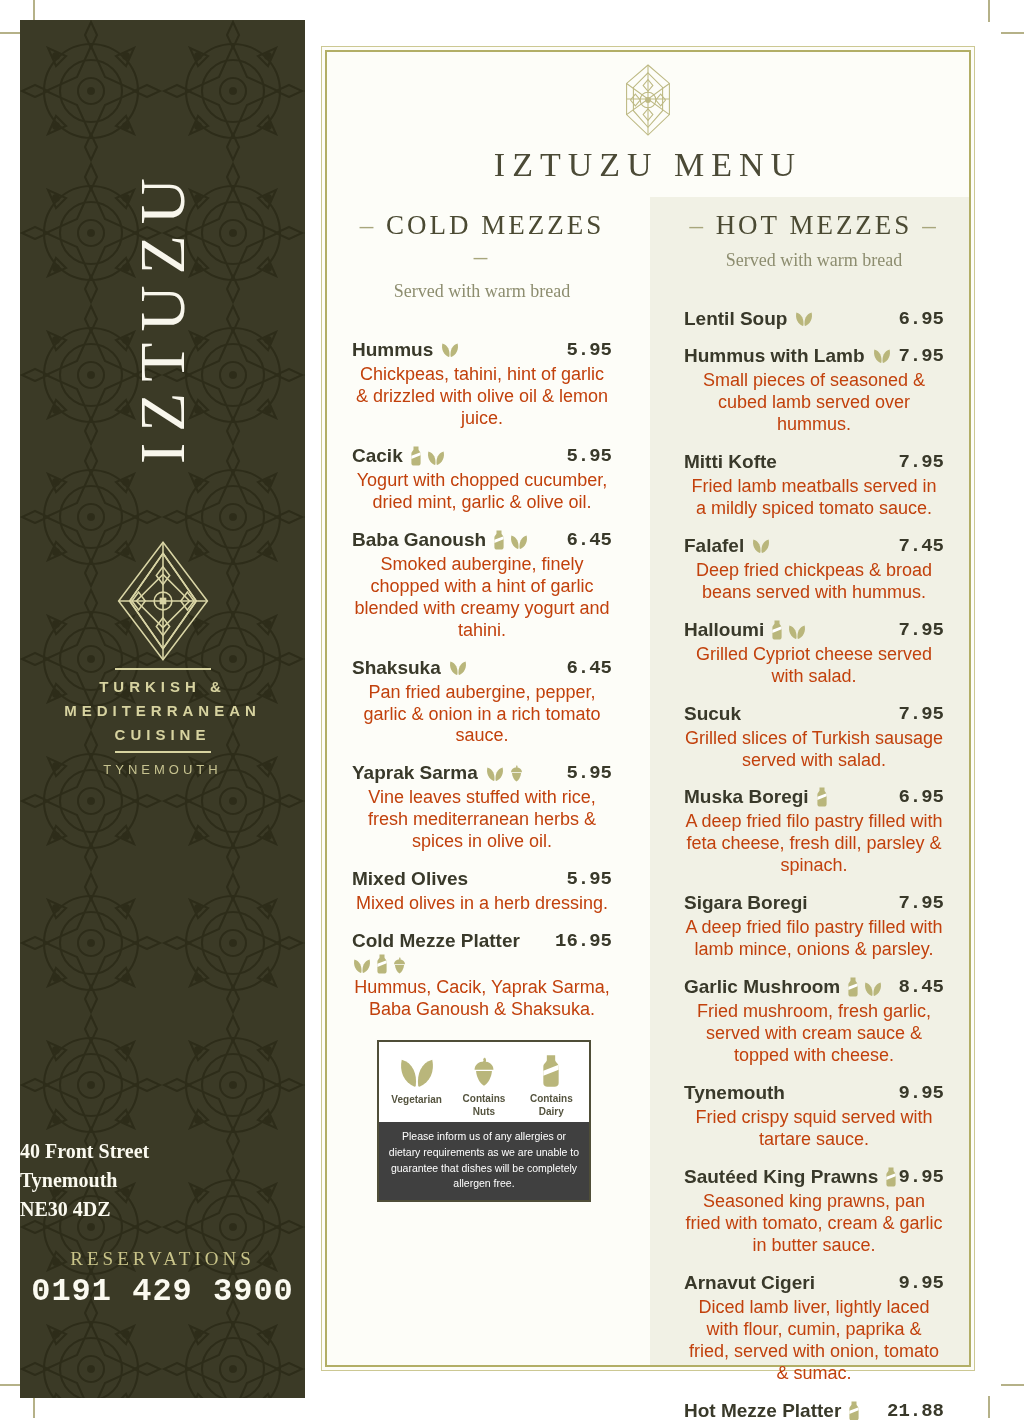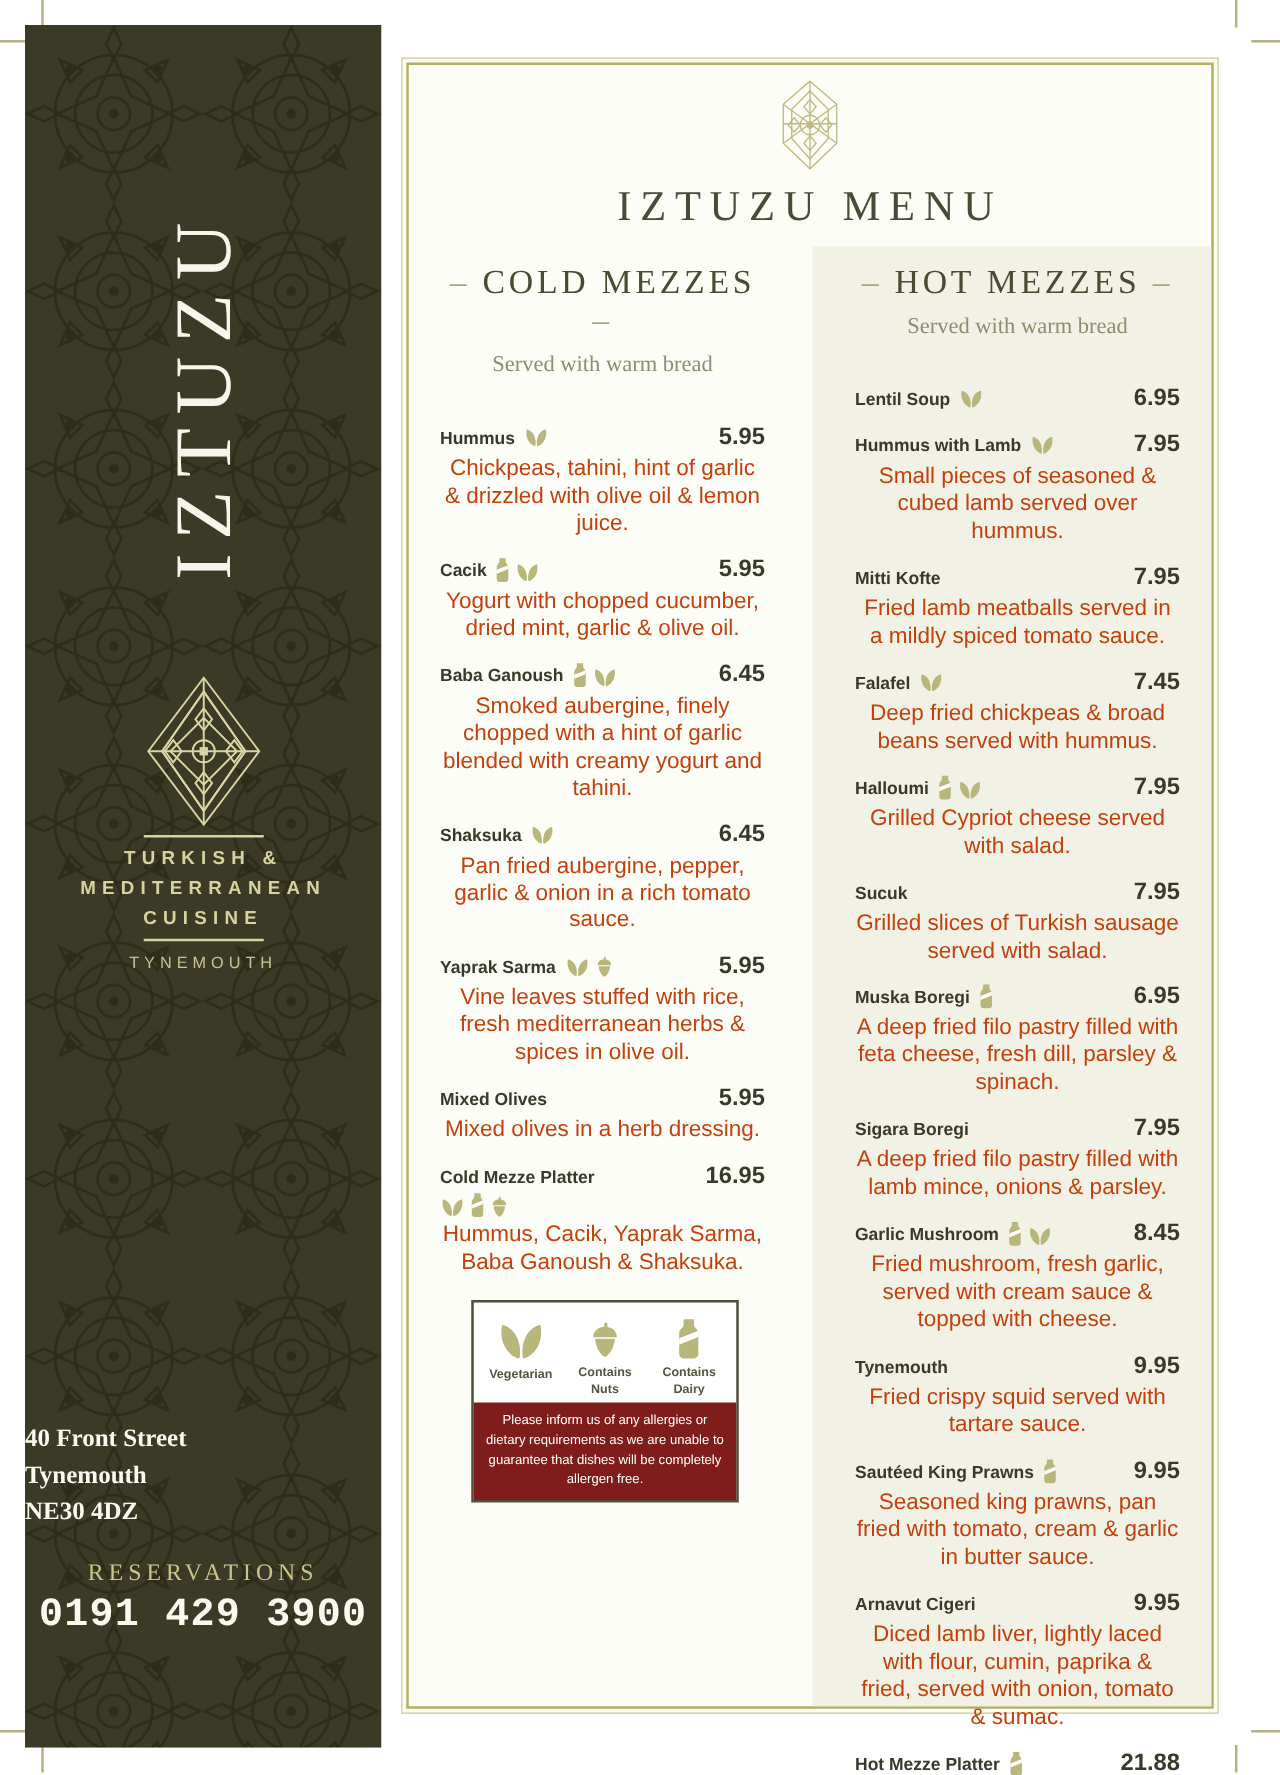--- a/index.html
+++ b/index.html
@@ -36,40 +36,40 @@
 
   .col{position:absolute;top:158px;width:260px;}
   .col.cold{left:25px;}
   .col.hot{left:357px;}
   .sec-title{text-align:center;font-family:"Liberation Serif",serif;font-size:27px;letter-spacing:3px;color:#4b4a33;}
   .sec-title .dash{color:#a8a67c;}
   .sec-sub{text-align:center;font-family:"Liberation Serif",serif;font-size:18px;color:#8d8d6f;margin-top:9px;}
   .items{margin-top:37px;display:flex;flex-direction:column;gap:15px;}
 
   .menu-item .row{display:flex;align-items:center;}
-  .iname{font-size:14px;font-weight:bold;color:#39392a;}
-  .iprice{margin-left:auto;font-size:19px;font-weight:bold;color:#39392a;}
+  .iname{font-size:19px;font-weight:bold;color:#39392a;}
+  .iprice{margin-left:auto;font-size:19px;font-weight:bold;color:#39392a;font-family:Liberation Mono, monospace;}
   .iicons{display:inline-flex;align-items:flex-end;gap:4px;margin-left:7px;}
   .iicons.below{margin:2px 0 0 0;}
   .idesc{margin-top:3px;font-size:18px;line-height:1.22;color:#c2410c;text-align:center;}
   .ic{display:block;}
   .ic.leaf{width:20px;height:16px;}
   .ic.acorn{width:15px;height:17px;}
   .ic.bottle{width:12px;height:20px;}
 
   
   .legend{position:absolute;left:50px;top:988px;width:210px;background:#ffffff;border:2px solid #4f4e38;}
   .legend-icons{display:flex;justify-content:space-around;align-items:flex-end;padding:12px 4px 4px;}
   .legend-cell{display:flex;flex-direction:column;align-items:center;width:64px;}
   .legend-cell .big{margin-bottom:5px;}
   .legend-cell .big .ic.leaf{width:40px;height:32px;}
   .legend-cell .big .ic.acorn{width:26px;height:32px;}
   .legend-cell .big .ic.bottle{width:20px;height:34px;}
   .legend-label{font-size:10px;font-weight:bold;color:#55543f;text-align:center;line-height:1.25;min-height:24px;}
-  .legend-bar{background:#7f1d1d;color:#ffffff;font-size:10.5px;text-align:center;padding:7px 9px 8px;line-height:1.5;}
+  .legend-bar{background:#404040;color:#ffffff;font-size:10.5px;text-align:center;padding:7px 9px 8px;line-height:1.5;}
 </style>
 </head>
 <body>
 
 <div class="page">
 
   <div class="crop v" style="left:33px;top:0;"></div>
   <div class="crop h" style="left:0;top:32px;"></div>
   <div class="crop v" style="left:988px;top:0;"></div>
   <div class="crop h" style="left:1001px;top:32px;"></div>

